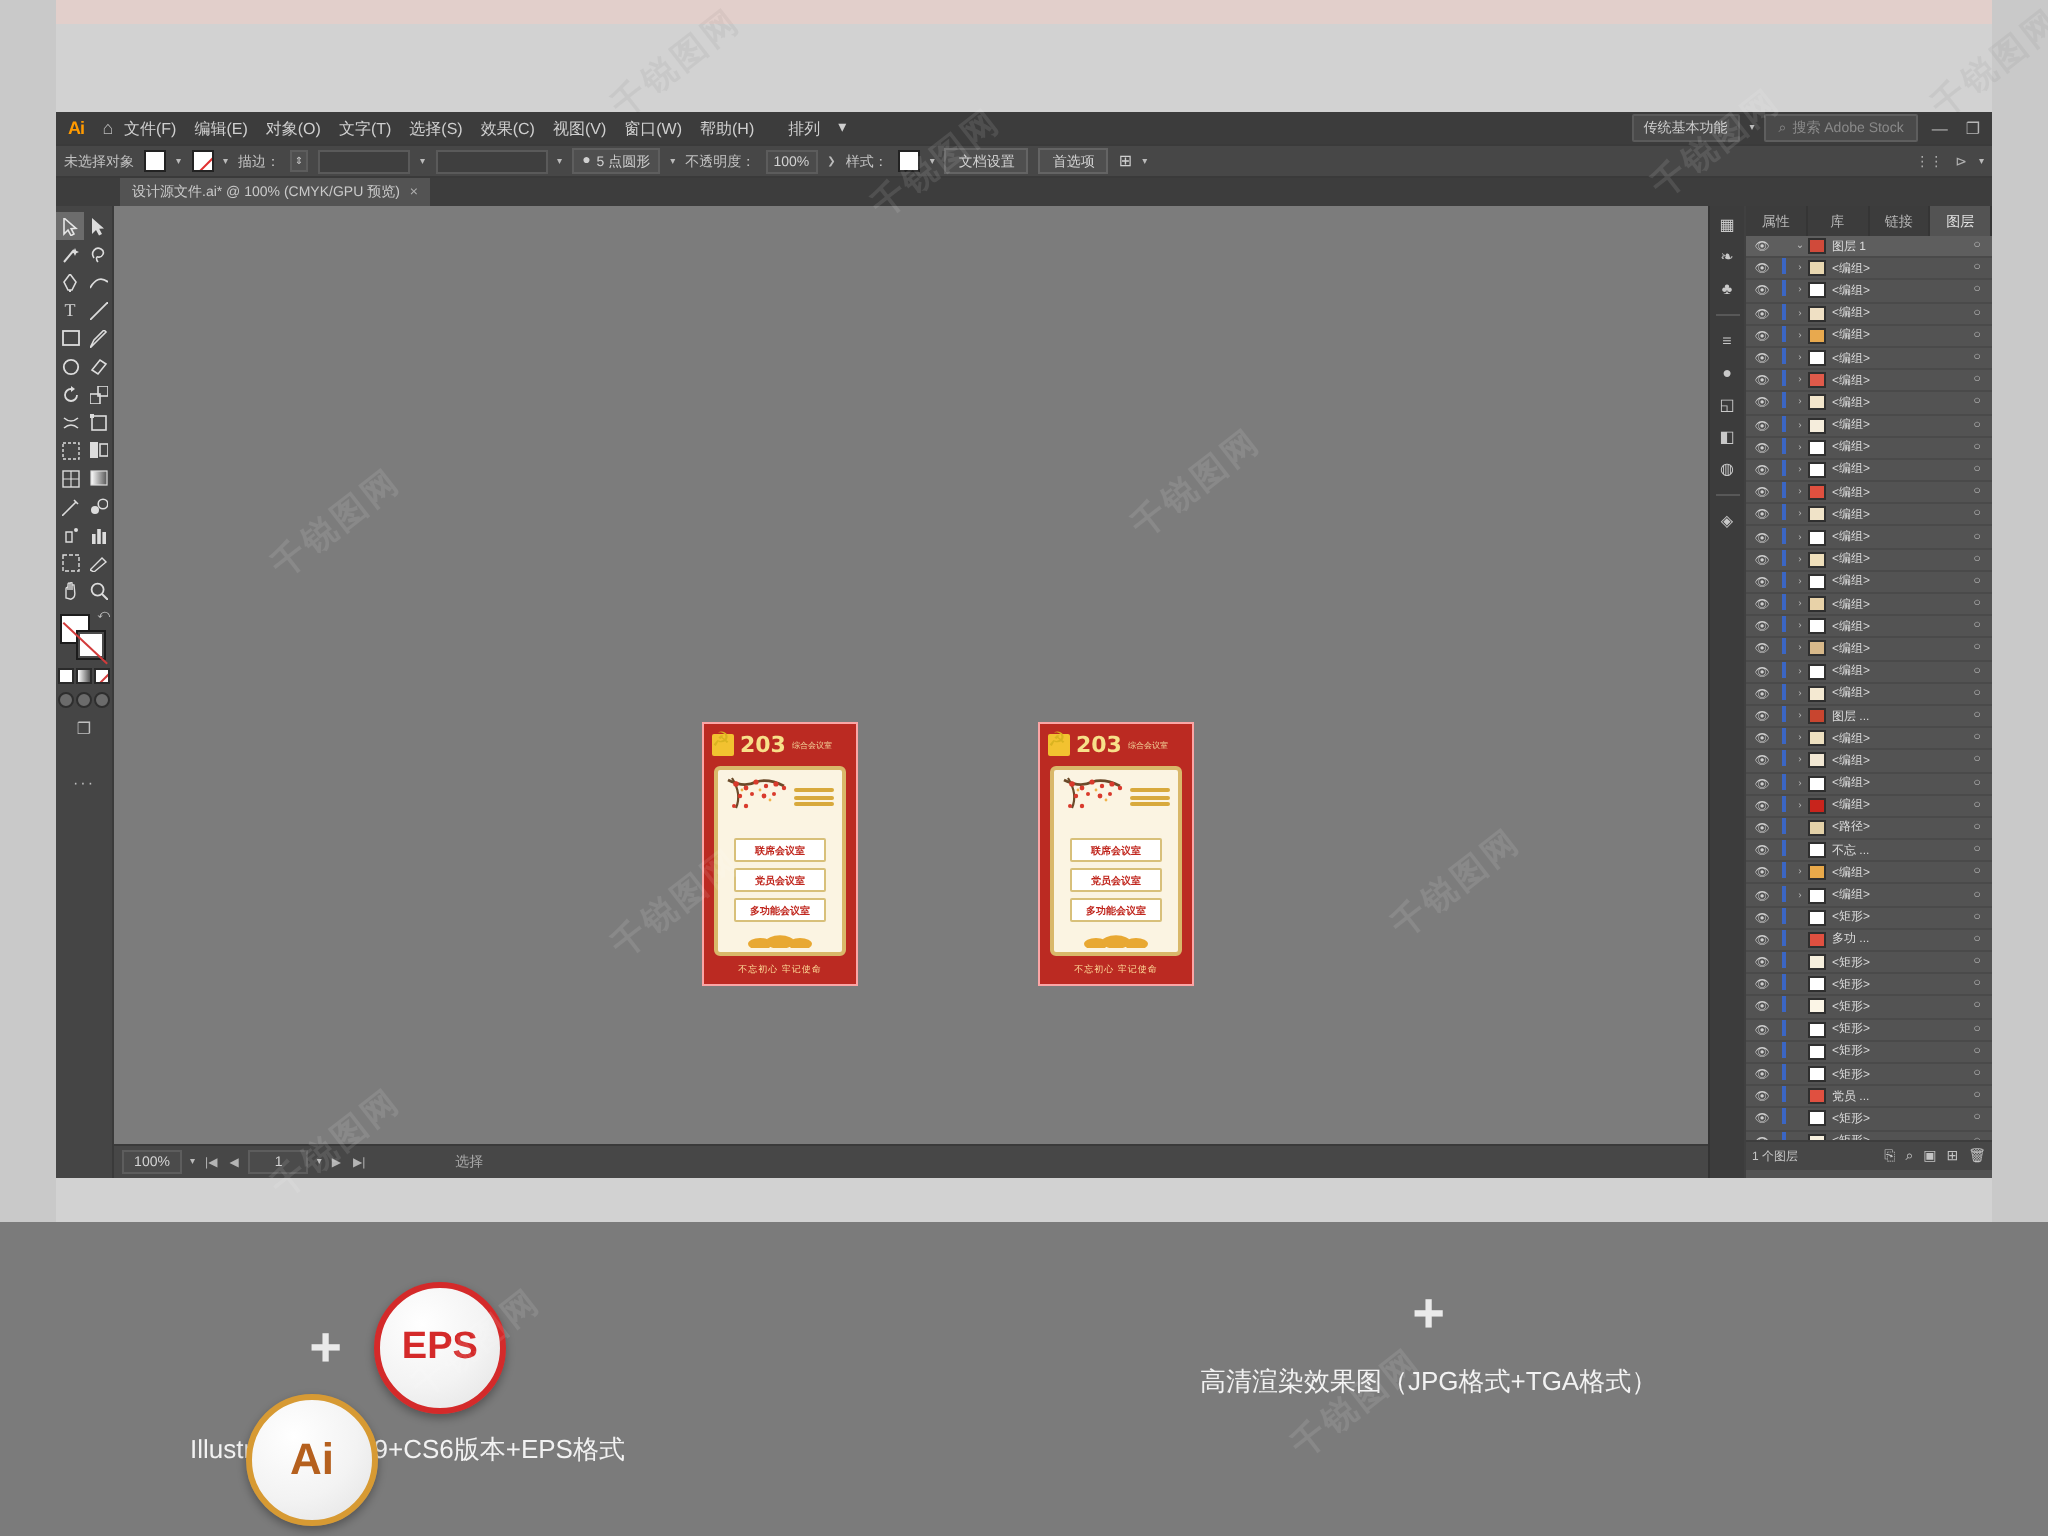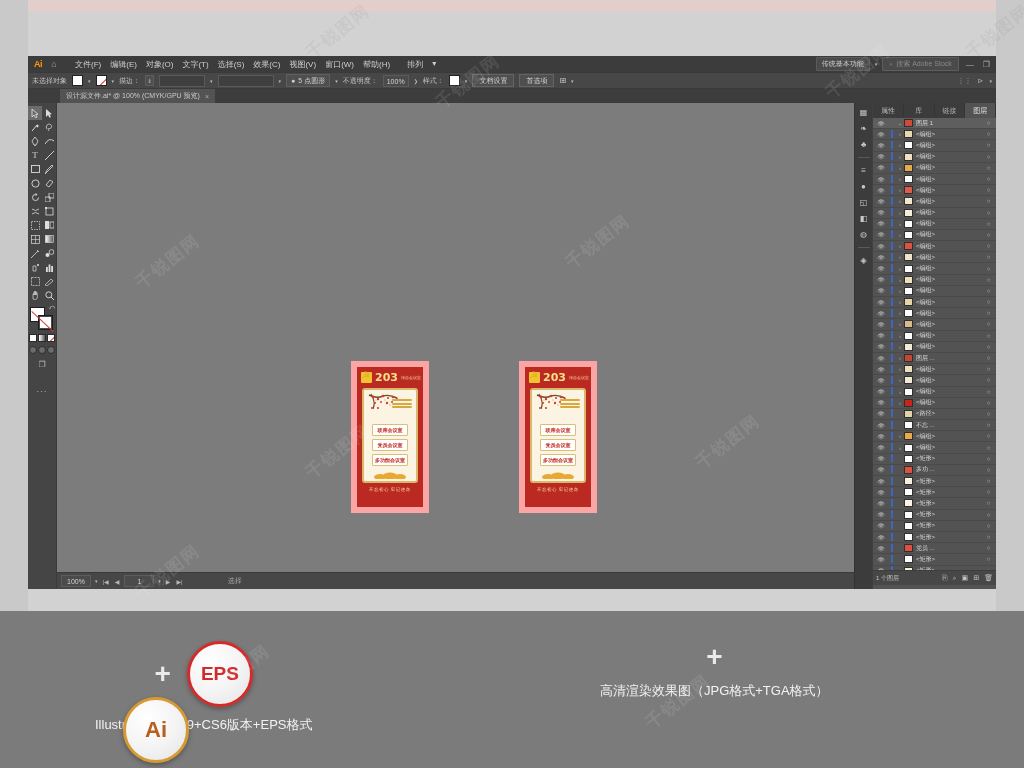--- a/index.html
+++ b/index.html
@@ -20,21 +20,21 @@
   .right-rail{position:absolute; left:996px; top:0; width:28px; height:768px; background:#c9c9c9; }
   .mid-gap  { position:absolute; left:28px; top:589px; width:968px; height:22px; background:#d2d2d2; }
 
   
   .ai { position:absolute; left:28px; top:56px; width:968px; height:533px; background:#535353; }
 
   
   .menubar { height:16px; background:#3c3c3c; display:flex; align-items:center; padding:0 4px; position:relative; }
   .ai-logo { color:#ff9a00; font-weight:bold; font-size:9px; padding:0 5px 0 2px; letter-spacing:-.5px; }
   .home-ic { width:14px; text-align:center; color:#b8b8b8; font-size:9px; }
-  .menus { display:flex; gap:9px; margin-left:14px; }
+  .menus { display:flex; gap:9px; margin-left:1px; }
   .menus span { font-size:8px; color:#cfcfcf; white-space:nowrap; }
   .menu-right { position:absolute; right:4px; top:0; height:16px; display:flex; align-items:center; gap:5px; }
   .ws-pill { background:#4a4a4a; border:1px solid #5a5a5a; border-radius:1px; padding:1px 5px; font-size:7px; color:#cfcfcf; }
   .stock { background:#4a4a4a; border:1px solid #5e5e5e; border-radius:1px; padding:1px 6px; font-size:7px; color:#8a8a8a; display:flex; align-items:center; gap:3px; }
   .win-btn { font-size:8px; color:#b5b5b5; padding:0 2px; }
 
   
   .controlbar { height:17px; background:#474747; border-top:1px solid #3a3a3a; border-bottom:1px solid #3a3a3a;
                 display:flex; align-items:center; padding:0 4px; gap:5px; position:relative; }
   .cb-label { font-size:7px; color:#c2c2c2; white-space:nowrap; }
@@ -75,21 +75,21 @@
   .mode.non { background:#fff; position:relative; overflow:hidden; }
   .mode.non:after { content:""; position:absolute; left:-2px; top:3px; width:14px; height:1px; background:#d23b3b; transform:rotate(-45deg); }
   .tb-draw { display:flex; justify-content:center; gap:1px; margin-top:4px; }
   .dmode { width:8px; height:8px; border-radius:50%; background:#6b6b6b; border:1px solid #2e2e2e; }
   .tb-screen { display:flex; justify-content:center; margin-top:6px; color:#c0c0c0; font-size:8px; }
   .tb-dots { text-align:center; color:#bdbdbd; font-size:8px; margin-top:18px; letter-spacing:1px; }
 
   
   .canvas-wrap { position:absolute; left:29px; top:0; right:133px; bottom:0; background:#7c7c7c; }
   .canvas { position:absolute; left:0; top:0; right:0; bottom:17px; background:#7c7c7c; overflow:hidden; }
-  .art { position:absolute; width:78px; height:152px; background:#bb2a22; border:6px solid #fca5a5; }
+  .art { position:absolute; width:78px; height:132px; background:#bb2a22; border:1px solid #fca5a5; }
   .art.a1 { left:294px; top:258px; }
   .art.a2 { left:462px; top:258px; }
   .art-head { height:20px; display:flex; align-items:center; padding-left:4px; gap:3px; }
   .emblem { width:11px; height:11px; background:#f2c230; position:relative; border-radius:1px; }
   .emblem:after{ content:"☭"; position:absolute; left:0; top:-2px; font-size:10px; color:#d9b320; }
   .rm-num { font-size:11px; font-weight:bold; color:#f7e08a; font-family:"DejaVu Sans",sans-serif; line-height:1; }
   .rm-sub { font-size:4px; color:#f3d49a; white-space:nowrap; }
   .art-panel { margin:1px 5px 4px; height:95px; background:#fbf4e2; border:2px solid #d9b86a; border-radius:3px; position:relative; overflow:hidden; }
   .blossom { position:absolute; left:3px; top:3px; width:34px; height:24px; }
   .scroll-dec{ position:absolute; right:4px; top:9px; width:20px; height:8px; }

